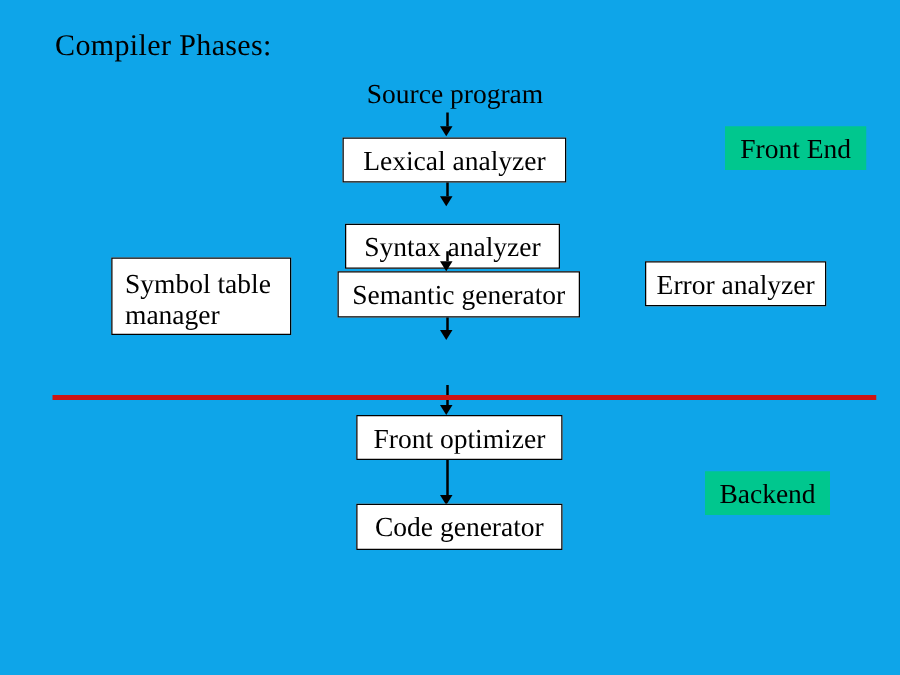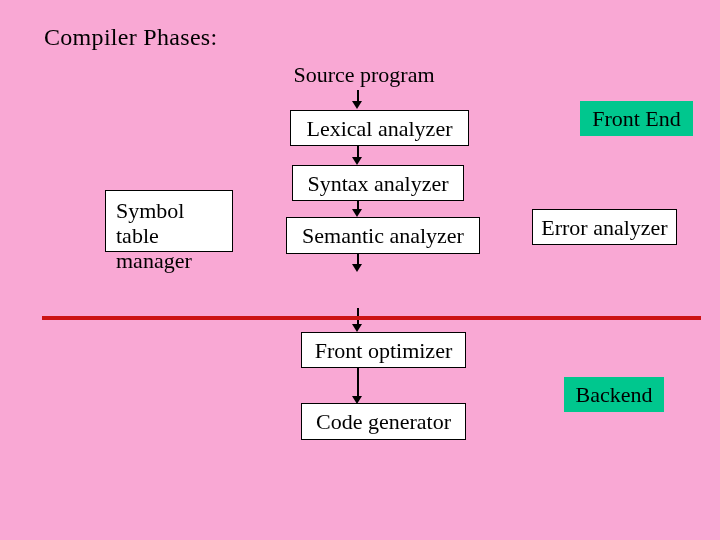--- a/index.html
+++ b/index.html
@@ -12,21 +12,21 @@
     width: 720px;
     height: 540px;
     overflow: hidden;
     font-family: "Liberation Serif", "DejaVu Serif", serif;
     color: #000000;
   }
   #canvas {
     position: relative;
     width: 720px;
     height: 540px;
-    background: #f9a8d4;
+    background: #0ea5e9;
   }
 
   
   .slide-title {
     position: absolute;
     left: 44px;
     top: 22px;
     font-size: 24px;
     line-height: 30px;
     letter-spacing: 0.3px;
@@ -41,21 +41,20 @@
     display: flex;
     align-items: center;
     justify-content: center;
     font-size: 22px;
     line-height: 21px;
     white-space: nowrap;
     background: #ffffff;
   }
   .node.boxed {
     border: 1.5px solid #000000;
-    margin-left: 16px;
   }
   .node.plain {
     border: none;
     background: transparent;
   }
   .node.green {
     background: #00C78E;
     border: none;
     margin-left: 31px;
   }
@@ -114,28 +113,28 @@
     <div class="head"></div>
   </div>
 
   <div class="node boxed" style="left:274px; top:110px; width:179px; height:36px;">Lexical analyzer</div>
 
   <div class="arrow" style="left:352px; top:146px; height:19px;">
     <div class="stem" style="height:11px;"></div>
     <div class="head"></div>
   </div>
 
-  <div class="node boxed" style="left:276px; top:165px; width:172px; height:36px;text-align:center;">Syntax analyzer</div>
+  <div class="node boxed" style="left:276px; top:179px; width:172px; height:36px;text-align:center;">Syntax analyzer</div>
 
   <div class="arrow" style="left:352px; top:201px; height:16px;">
     <div class="stem" style="height:8px;"></div>
     <div class="head"></div>
   </div>
 
-  <div class="node boxed" style="left:270px; top:217px; width:194px; height:37px;">Semantic analyzer</div>
+  <div class="node boxed" style="left:270px; top:217px; width:194px; height:37px;">Semantic generator</div>
 
   <div class="arrow" style="left:352px; top:254px; height:18px;">
     <div class="stem" style="height:10px;"></div>
     <div class="head"></div>
   </div>
 
 
   <div class="arrow" style="left:352px; top:308px; height:24px;">
     <div class="stem" style="height:16px;"></div>
     <div class="head"></div>
@@ -143,21 +142,21 @@
 
   <div class="node boxed" style="left:285px; top:332px; width:165px; height:36px;">Front optimizer</div>
 
   <div class="arrow" style="left:352px; top:368px; height:36px;">
     <div class="stem" style="height:28px;"></div>
     <div class="head"></div>
   </div>
 
   <div class="node boxed" style="left:285px; top:403px; width:165px; height:37px;">Code generator</div>
 
-  <div class="node boxed twoline" style="left:89px; top:190px; width:128px; height:62px;">
+  <div class="node boxed twoline" style="left:89px; top:206px; width:144px; height:62px;">
     <span class="line">Symbol table</span>
     <span class="line">manager</span>
   </div>
 
   <div class="node boxed" style="left:516px; top:209px; width:145px; height:36px;">Error analyzer</div>
 
   <div class="node green" style="left: 549px; top: 101px; width: 113px; height: 35px; background: rgb(0, 199, 142);">Front End</div>
 
   <div class="node green" style="left: 533px; top: 377px; width: 100px; height: 35px; background: rgb(0, 199, 142);">Backend</div>
 

